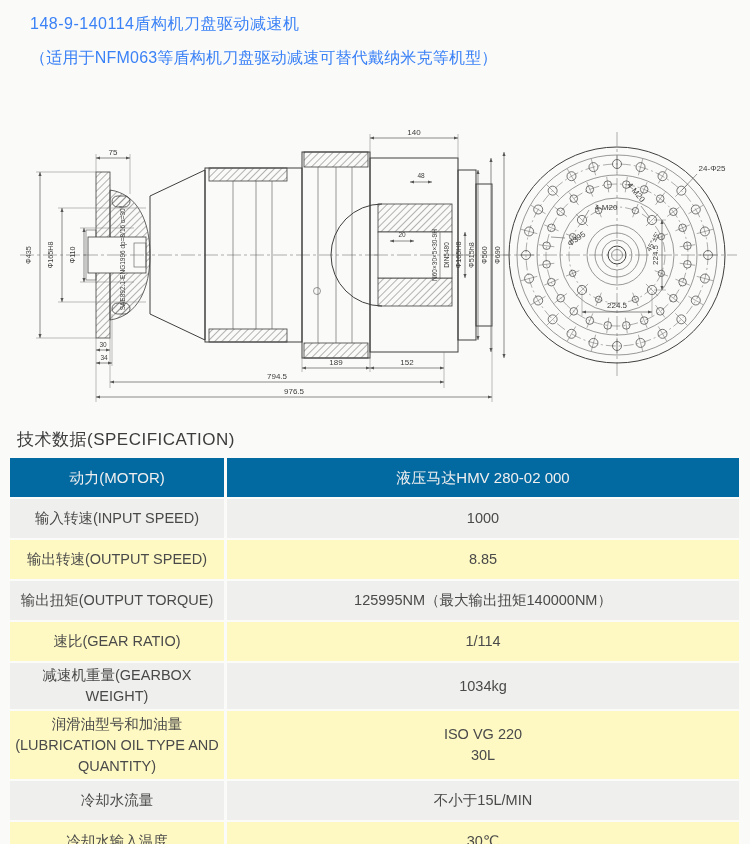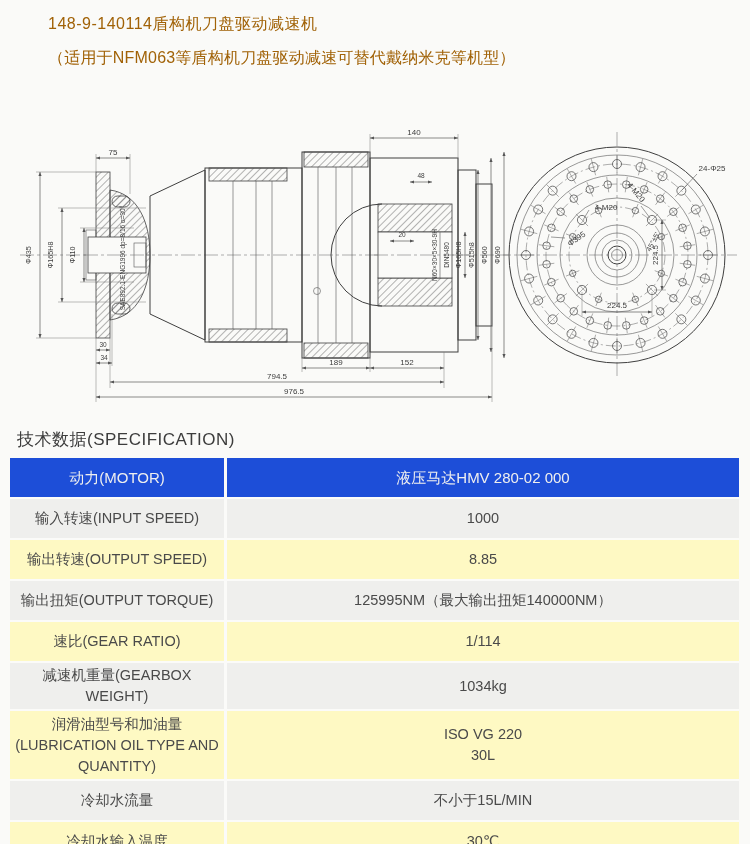--- a/index.html
+++ b/index.html
@@ -4,21 +4,21 @@
 <style>
   html,body{margin:0;padding:0;}
   body{
     width:750px;height:844px;
     background:#fafaf8;
     font-family:"Liberation Sans","DejaVu Sans",sans-serif;
     color:#4a4a4a;
     position:relative;
     overflow:hidden;
   }
-  .doc-title{position:absolute;left:48px;top:12px;line-height:24px;font-size:16px;letter-spacing:.5px;color:#a16207;}
+  .doc-title{position:absolute;left:30px;top:12px;line-height:24px;font-size:16px;letter-spacing:.5px;color:#3b82f6;}
   .doc-title .t2{letter-spacing:.2px;margin-top:10px;}
 
   .drawing-wrap{position:absolute;left:0;top:110px;width:750px;height:312px;}
   svg .obj{stroke:#3f3f3f;fill:none;stroke-width:1;}
   svg .obj2{stroke:#565656;fill:none;stroke-width:.6;}
   svg .cl{stroke:#7a7a7a;stroke-width:.6;stroke-dasharray:14 3 3 3;fill:none;}
   svg .bc{stroke:#6a6a6a;stroke-width:.55;stroke-dasharray:10 3 2 3;fill:none;}
   svg .dim{stroke:#5a5a5a;stroke-width:.7;fill:none;marker-start:url(#arw);marker-end:url(#arw);}
   svg .ext{stroke:#7a7a7a;stroke-width:.5;fill:none;}
   svg .lead{stroke:#5a5a5a;stroke-width:.6;fill:none;}
@@ -30,21 +30,21 @@
   svg .hole{fill:none;stroke:#3f3f3f;stroke-width:.7;}
   svg .tick{stroke:#5f5f5f;stroke-width:.5;}
 
   .spec-heading{position:absolute;left:17px;top:428px;font-size:17px;letter-spacing:.5px;color:#3c3c3c;}
 
   .spec-table{position:absolute;left:10px;top:458px;width:729px;font-size:14.5px;}
   .trow{display:flex;border-bottom:2px solid #fbfbf9;}
   .tcell{display:flex;align-items:center;justify-content:center;text-align:center;white-space:pre-line;line-height:1.45;}
   .tcell.left{width:206px;border-right:3px solid #fbfbf9;flex:none;padding:2px 4px;}
   .tcell.right{flex:1;padding:2px 8px;}
-  .thead{background:#1d4ed8;color:#efefef;font-size:15px;}
+  .thead{background:#0369a1;color:#efefef;font-size:15px;}
   .thead .tcell{min-height:38px;}
   .trow.light{background:#efefed;align-items:center;}
   .trow.dark{background:#fef9c3;}
   .trow .tcell{min-height:35px;}
   .trow.tall .tcell{min-height:42px;}
   .trow.xtall .tcell{min-height:64px;}
 </style>
 </head>
 <body>
 

